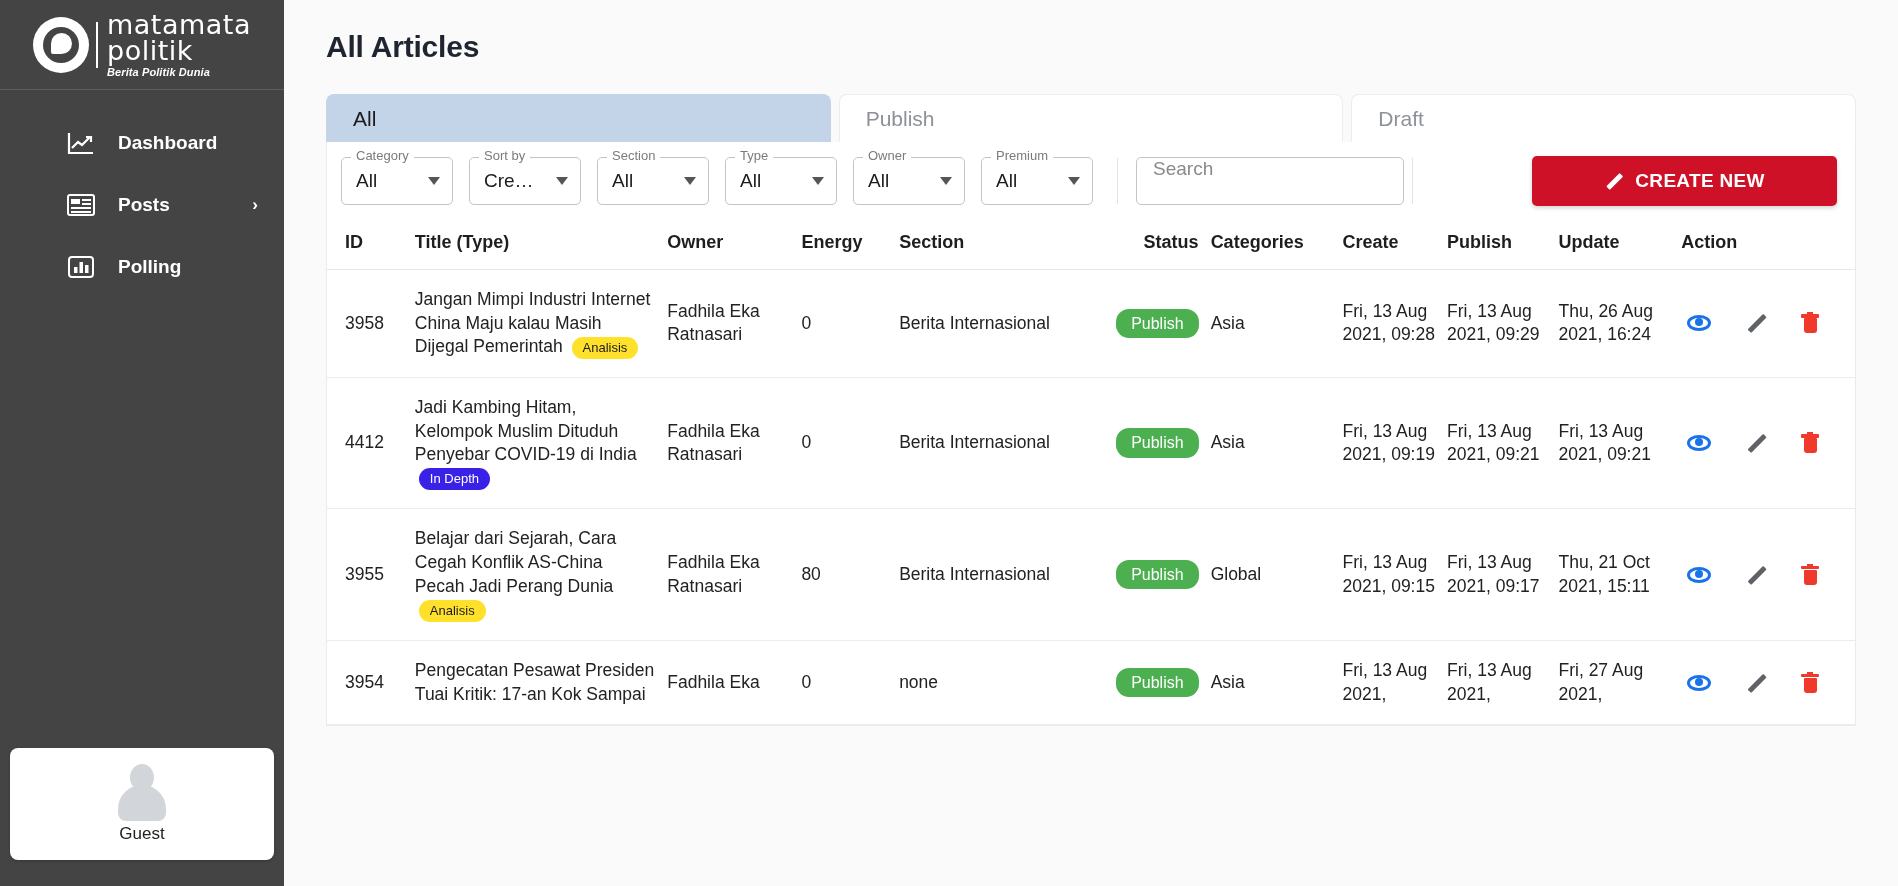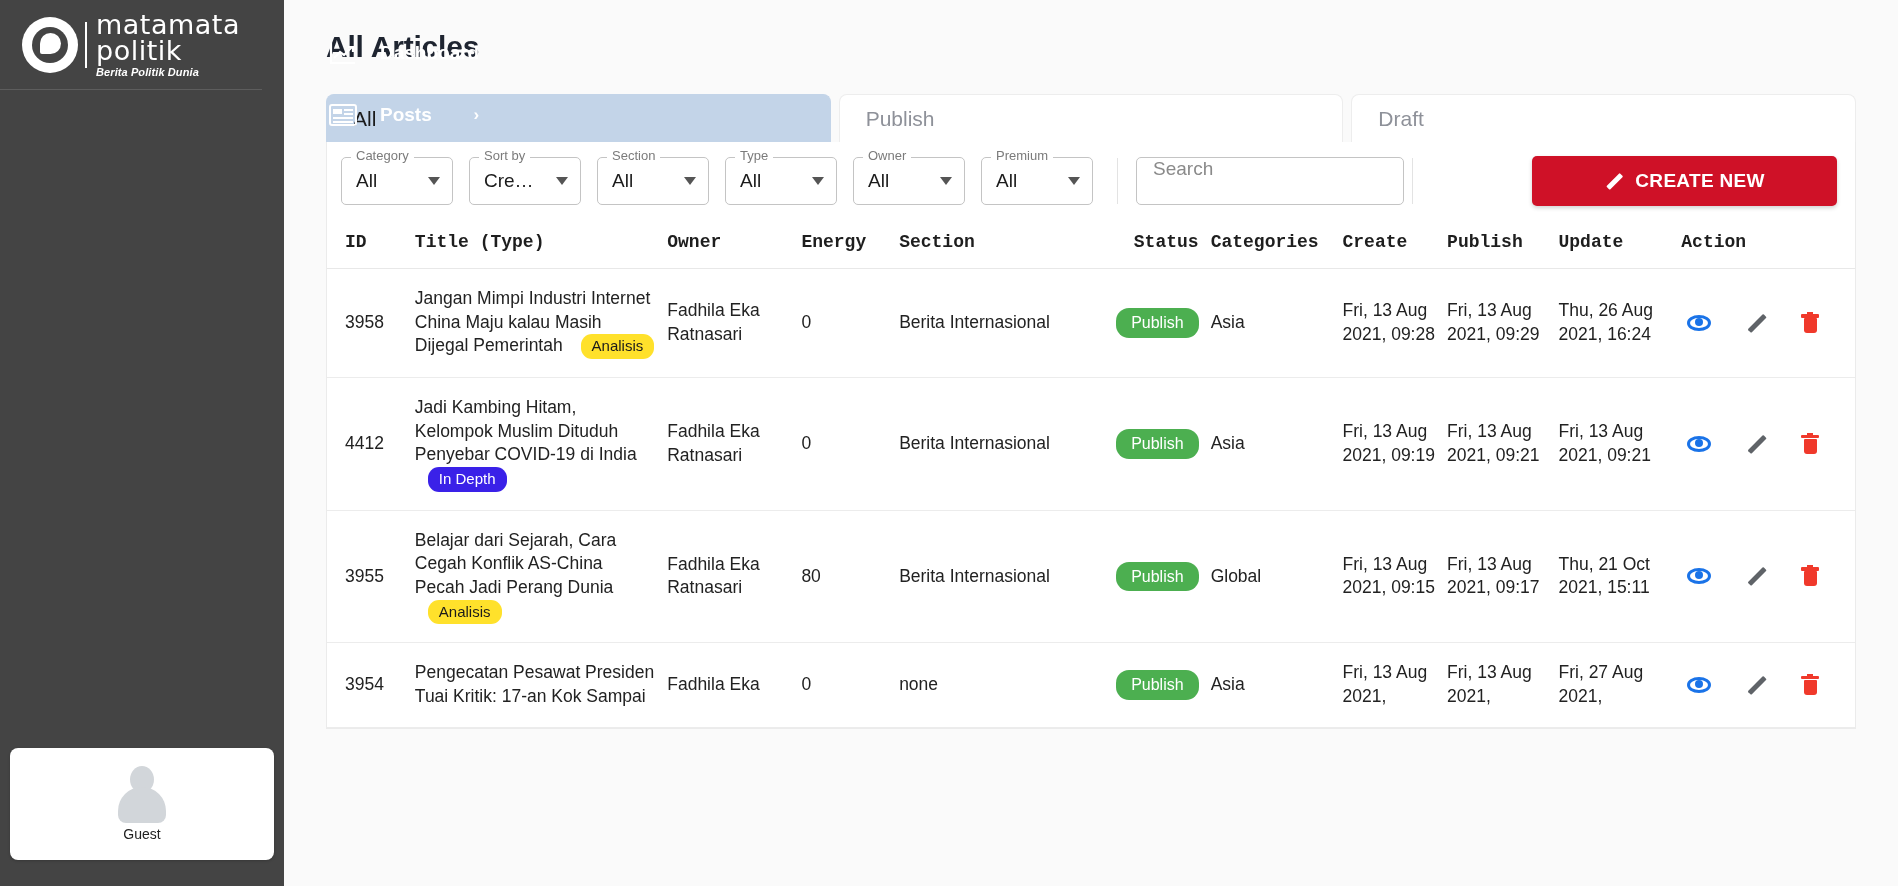--- a/index.html
+++ b/index.html
@@ -7,21 +7,21 @@
     width: 1898px; height: 886px;
     font-family: "Liberation Sans", sans-serif;
     background: #fafafa; overflow: hidden;
   }
   .app { display: flex; width: 1898px; height: 886px; }
 
   
   .sidebar {
     width: 284px; min-width: 284px; height: 886px;
     background: #444444; position: relative;
-    display: flex; flex-direction: row;
+    display: flex; flex-direction: column;
   }
   .brand {
     height: 90px; display: flex; align-items: center;
     justify-content: center; gap: 0px;
     border-bottom: 1px solid #5d5d5d;
     padding: 0 22px;
   }
   .brand-eye { width: 56px; height: 56px; position: relative; flex: 0 0 auto; }
   .brand-eye .outer {
     position: absolute; inset: 0; border-radius: 50%;
@@ -65,21 +65,21 @@
   }
   .avatar { width: 60px; height: 56px; position: relative; }
   .avatar .head {
     position: absolute; left: 18px; top: 0; width: 24px; height: 27px;
     border-radius: 50%; background: #d2d6da;
   }
   .avatar .body {
     position: absolute; left: 6px; top: 21px; width: 48px; height: 36px;
     border-radius: 24px 24px 8px 8px; background: #d2d6da;
   }
-  .guest-name { font-size: 14px; color: #222; font-weight: 400; }
+  .guest-name { font-size: 17px; color: #222; font-weight: 400; }
 
   
   .main { flex: 1; height: 886px; display: flex; flex-direction: column;
           background: #fafafa; overflow: hidden; }
   .topbar {
     height: 74px; background: #ffffff; display: flex; align-items: center;
     justify-content: space-between; padding: 0 42px 0 40px;
     box-shadow: 0 1px 3px rgba(0,0,0,.10); position: relative; z-index: 5;
   }
   .hamburger { width: 28px; cursor: pointer; }
@@ -185,21 +185,20 @@
   .pencil-icon .shaft {
     position: absolute; left: 1px; top: 6px; width: 19px; height: 4.5px;
     background: #fff; transform: rotate(-45deg); border-radius: 1px;
   }
 
   table { width: 100%; border-collapse: collapse; table-layout: fixed; }
   thead th {
     text-align: left; font-size: 18px; font-weight: bold; color: #1e1e1e;
     padding: 10px 6px 16px 6px; border-bottom: 1px solid #e8e8e8;
     vertical-align: top;
-    font-family: Liberation Mono, monospace;
   }
   tbody td {
     font-size: 17.5px; color: #222; padding: 18px 6px;
     border-bottom: 1px solid #ececec; vertical-align: middle;
     line-height: 1.35;
   }
   .col-id    { width: 72px; padding-left: 18px !important; }
   .col-title { width: 222px; }
   .col-owner { width: 118px; }
   .col-energy{ width: 86px; }
@@ -207,21 +206,21 @@
   .col-status{ width: 122px; text-align: right; }
   .col-cats  { width: 116px; }
   .col-create{ width: 92px; }
   .col-publish{ width: 98px; }
   .col-update{ width: 108px; }
   .col-action{ width: 158px; }
 
   .title-cell { color: #222; }
   .badge {
     display: inline-block; border-radius: 11px; padding: 3px 11px;
-    font-size: 15px; line-height: 1.25; margin-left: 13px;
+    font-size: 13px; line-height: 1.25; margin-left: 4px;
     white-space: nowrap; vertical-align: middle;
   }
   .badge-analisis { background: #ffe12b; color: #1b1b1b; }
   .badge-indepth  { background: #3a21e8; color: #ffffff; }
   .badge-publish {
     display: inline-block; background: #4caf50; color: #fff;
     border-radius: 13px; padding: 4px 15px; font-size: 16px;
   }
   .actions { display: flex; align-items: center; gap: 34px; padding-left: 6px; }
   .ic { cursor: pointer; display: inline-flex; }

